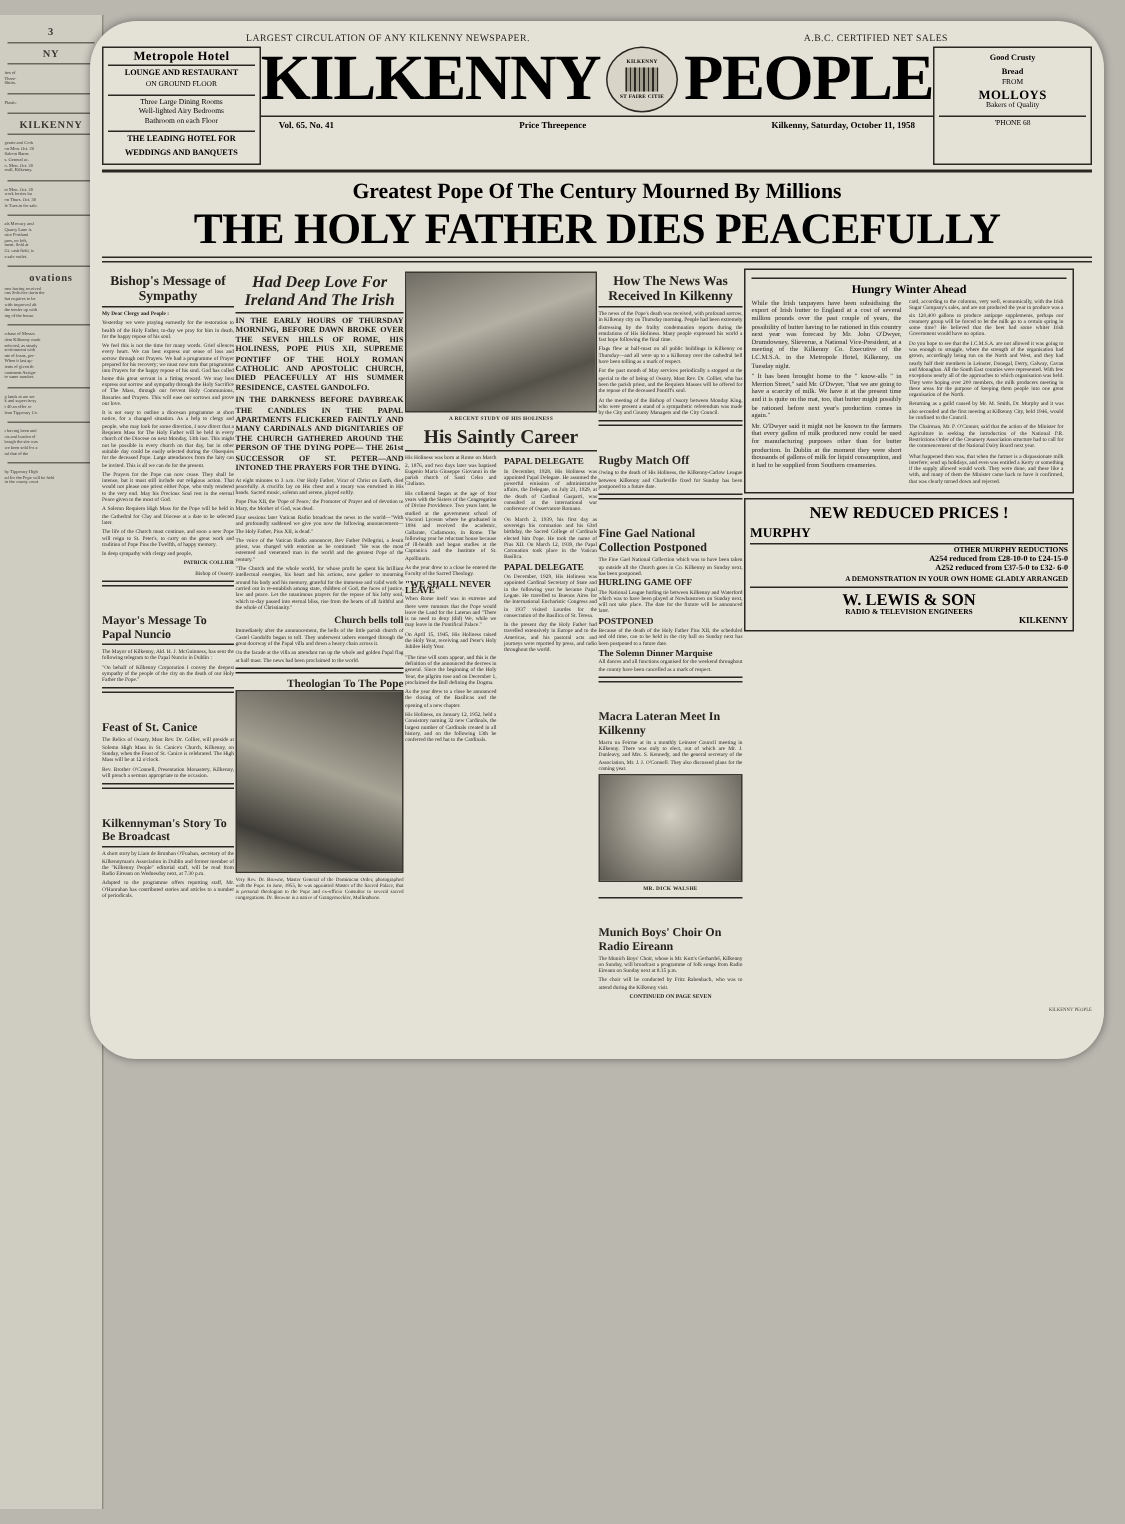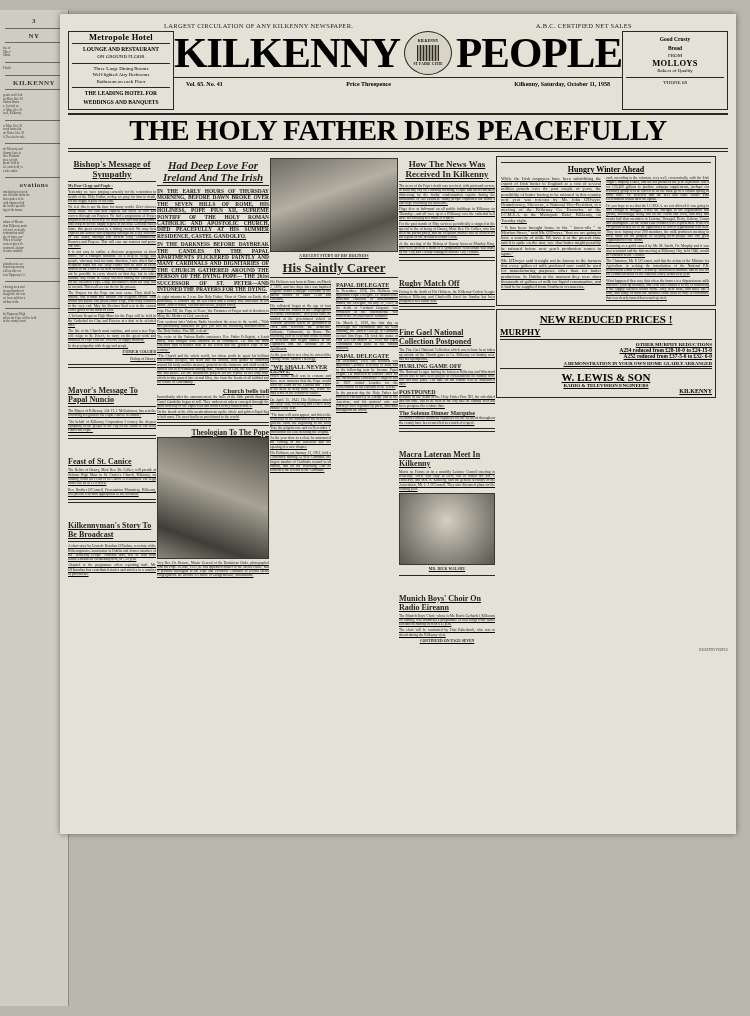--- a/index.html
+++ b/index.html
@@ -3,41 +3,41 @@
 <meta charset="utf-8">
 <style>
   html,body{margin:0;padding:0;background:#6b6b68;}
   body{width:750px;height:1016px;overflow:hidden;font-family:"Liberation Serif",serif;}
   .page{position:relative;width:750px;height:1016px;background:#b9b7ae;}
   
   .backsheet{position:absolute;left:0;top:10px;width:68px;height:996px;background:#cfccc2;border-right:1px solid #8d8a80;overflow:hidden;}
   .backsheet .bcol{padding:4px 3px;font-size:3px;line-height:3.6px;color:#3a3832;text-align:justify;}
   .backsheet .bhead{font-size:7px;font-weight:bold;text-align:center;margin:6px 0 3px;letter-spacing:.5px;}
   .backsheet .brule{border-top:1px solid #6b6860;margin:4px 2px;}
-  .sheet{position:absolute;left:60px;top:14px;width:676px;height:820px;background:#e4e1d6;box-shadow:0 0 6px rgba(0,0,0,.45);}
+  .sheet{position:absolute;left:60px;top:14px;width:676px;height:692px;background:#e4e1d6;box-shadow:0 0 6px rgba(0,0,0,.45);border-radius:31px;}
   .inner{position:absolute;left:8px;top:8px;width:660px;height:972px;}
   
   .topline{display:flex;justify-content:space-between;align-items:center;font-size:6.5px;letter-spacing:.3px;padding:0 96px;color:#211f1b;}
   .masthead{display:flex;align-items:stretch;margin-top:2px;}
   .mbox{width:110px;border:1px solid #2a2822;font-size:5px;text-align:center;line-height:6.5px;padding:2px 3px;box-sizing:border-box;}
   .mbox .mb-t{font-weight:bold;font-size:8.5px;letter-spacing:.3px;margin-bottom:2px;font-family:"Liberation Serif",serif;}
   .mbox .mb-s{font-weight:bold;font-size:5.5px;margin:2px 0;}
   .mbox .mb-r{border-top:1px solid #2a2822;margin:2px 0;}
   .mcenter{flex:1;text-align:center;position:relative;}
   .title{font-size:43px;font-weight:bold;letter-spacing:-1px;line-height:44px;font-family:"Liberation Serif",serif;display:flex;align-items:center;justify-content:center;gap:4px;}
   .crest{width:46px;height:42px;border-radius:50%;border:1.5px solid #2a2822;display:inline-flex;flex-direction:column;align-items:center;justify-content:center;font-size:4px;line-height:5px;background:#d8d4c7;}
   .crest .cr-a{font-size:3.5px;letter-spacing:.2px;}
   .crest .cr-img{width:22px;height:16px;background:repeating-linear-gradient(90deg,#2a2822 0 1px,transparent 1px 3px),#9e9a8c;margin:1px 0;}
   .subline{display:flex;justify-content:space-between;font-size:6px;font-weight:bold;padding:3px 12px 0;border-top:1px solid #2a2822;margin-top:2px;}
   .rule2{border-top:2px solid #2a2822;margin-top:3px;}
   .deck{text-align:center;font-size:14.5px;font-weight:bold;margin:5px 0 1px;}
   .banner{text-align:center;font-size:29px;font-weight:bold;letter-spacing:-.4px;line-height:30px;margin-bottom:3px;}
   .rule3{border-top:1px solid #2a2822;border-bottom:1px solid #2a2822;height:2px;margin-bottom:4px;}
   
-  .cols{display:flex;gap:1px;text-decoration:underline;}
+  .cols{display:flex;gap:1px;}
   .col{font-size:3.6px;line-height:4.3px;text-align:justify;color:#26241f;}
   .c1{width:88px;} .c2{width:112px;} .c3{width:128px;} .c4{width:96px;}
   h3.ch{font-size:9px;line-height:10px;font-weight:bold;text-align:center;margin:3px 0 2px;}
   h3.chl{font-size:8px;line-height:9px;font-weight:bold;text-align:left;margin:18px 0 2px;}
   h4.sh{font-size:6.5px;font-weight:bold;text-align:right;margin:5px 0 2px;}
   h4.shl{font-size:6px;font-weight:bold;text-align:left;margin:3px 0 1px;}
   .dsep{border-top:1px solid #2a2822;border-bottom:1px solid #2a2822;height:2px;margin:3px 0;}
   p{margin:0 0 2px;}
   .lead{font-size:5.4px;line-height:6.4px;font-weight:bold;text-align:justify;}
   .photo{background:linear-gradient(160deg,#6f6c63,#b4b0a4 40%,#55524a 75%,#8e8a7e);border:1px solid #3a3830;height:92px;margin:2px 0;position:relative;}
@@ -140,20 +140,21 @@
         <div class="mb-s">Bread</div>
         <div>FROM</div>
         <div class="mb-t">MOLLOYS</div>
         <div>Bakers of Quality</div>
         <div class="mb-r"></div>
         <div>'PHONE 68</div>
       </div>
     </div>
 
     <div class="rule2"></div>
+    <div class="deck">Greatest Pope Of The Century Mourned By Millions</div>
     <div class="banner">THE HOLY FATHER DIES PEACEFULLY</div>
     <div class="rule3"></div>
 
     <div class="cols">
 
       <div class="col c1">
         <h3 class="ch">Bishop's Message of Sympathy</h3>
         <div class="hrthin"></div>
         <p class="bold">My Dear Clergy and People :</p>
         <p>Yesterday we were praying earnestly for the restoration to health of the Holy Father, to-day we pray for him in death, for the happy repose of his soul.</p>

